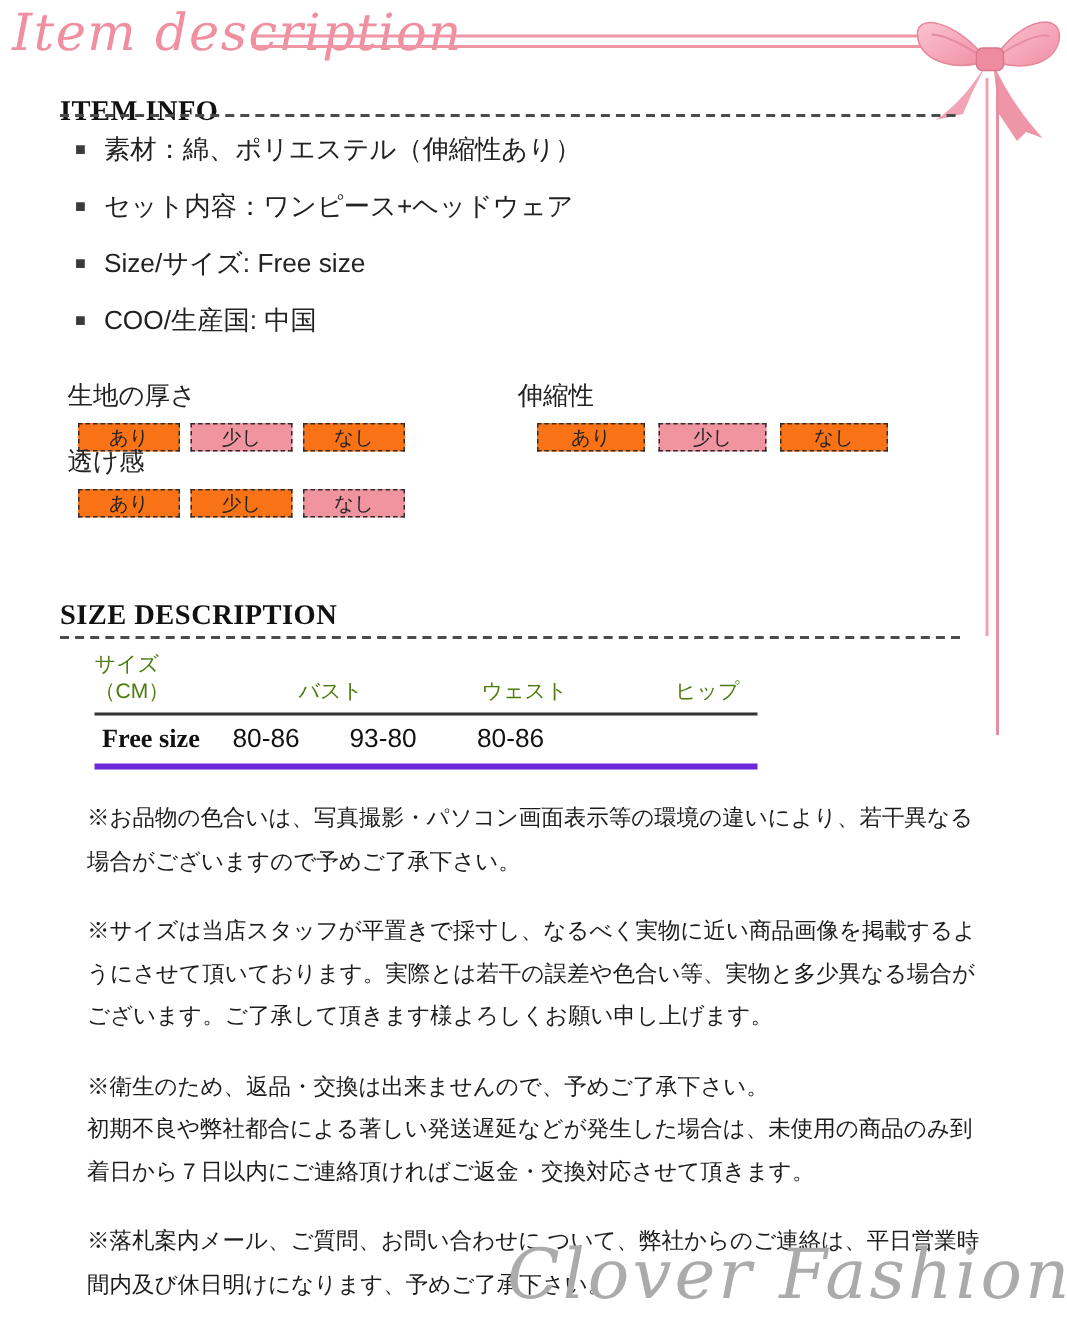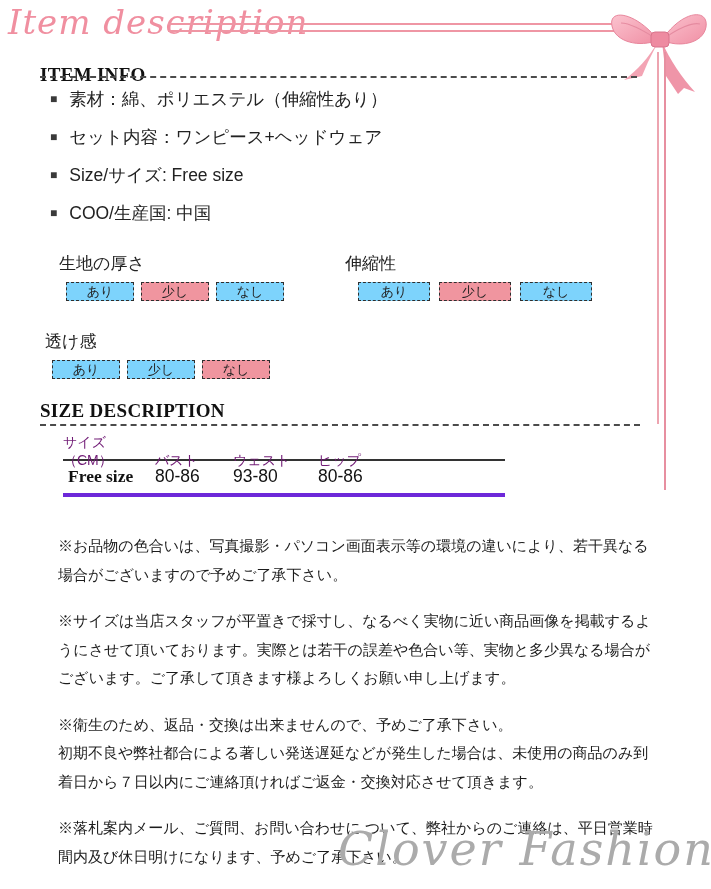--- a/index.html
+++ b/index.html
@@ -69,43 +69,44 @@
   
   .attr{position:absolute;}
   .attr-label{font-size:17px;color:#222;line-height:22px;margin-bottom:7px;}
   .attr-options{display:flex;}
   .opt{
     display:flex;align-items:center;justify-content:center;
     width:68px;height:19px;
     border:1.5px dashed #2e2e2e;
     font-size:13px;color:#222;
     margin-right:7px;
-    background:#7dd3fc;
+    background:#f97316;
     box-sizing:border-box;
   }
   .opt.selected{background:#f0959f;}
-  .attr-g1{left:45px;top:253px;margin-left:14px;}
+  .attr-g1{left:45px;top:253px;}
   .attr-g1 .attr-options{padding-left:7px;}
   .attr-g2{left:345px;top:253px;}
   .attr-g2 .attr-options{padding-left:13px;}
   .attr-g2 .opt{width:72px;margin-right:9px;}
-  .attr-g3{left:45px;top:331px;}
+  .attr-g3{left:45px;top:297px;}
   .attr-g3 .attr-options{padding-left:7px;}
   
   .size-table{position:absolute;left:63px;top:434px;width:442px;}
   .st-header,.st-row{
     display:grid;
     grid-template-columns:92px 78px 85px 187px;
     align-items:end;
   }
   .st-header{
-    font-size:14px;color:#701a75;
-    padding-bottom:6px;
+    font-size:14px;color:#4d7c0f;
+    padding-bottom:22px;
     border-bottom:2px solid #333;
     height:19px;
+    gap:44px;
   }
   .st-row{
     font-size:17.5px;color:#111;
     padding:5px 0 6px 0;
     border-bottom:4px solid #6d28d9;
   }
   .st-size{
     font-family:"Liberation Serif",serif;
     font-weight:bold;
     padding-left:5px;

